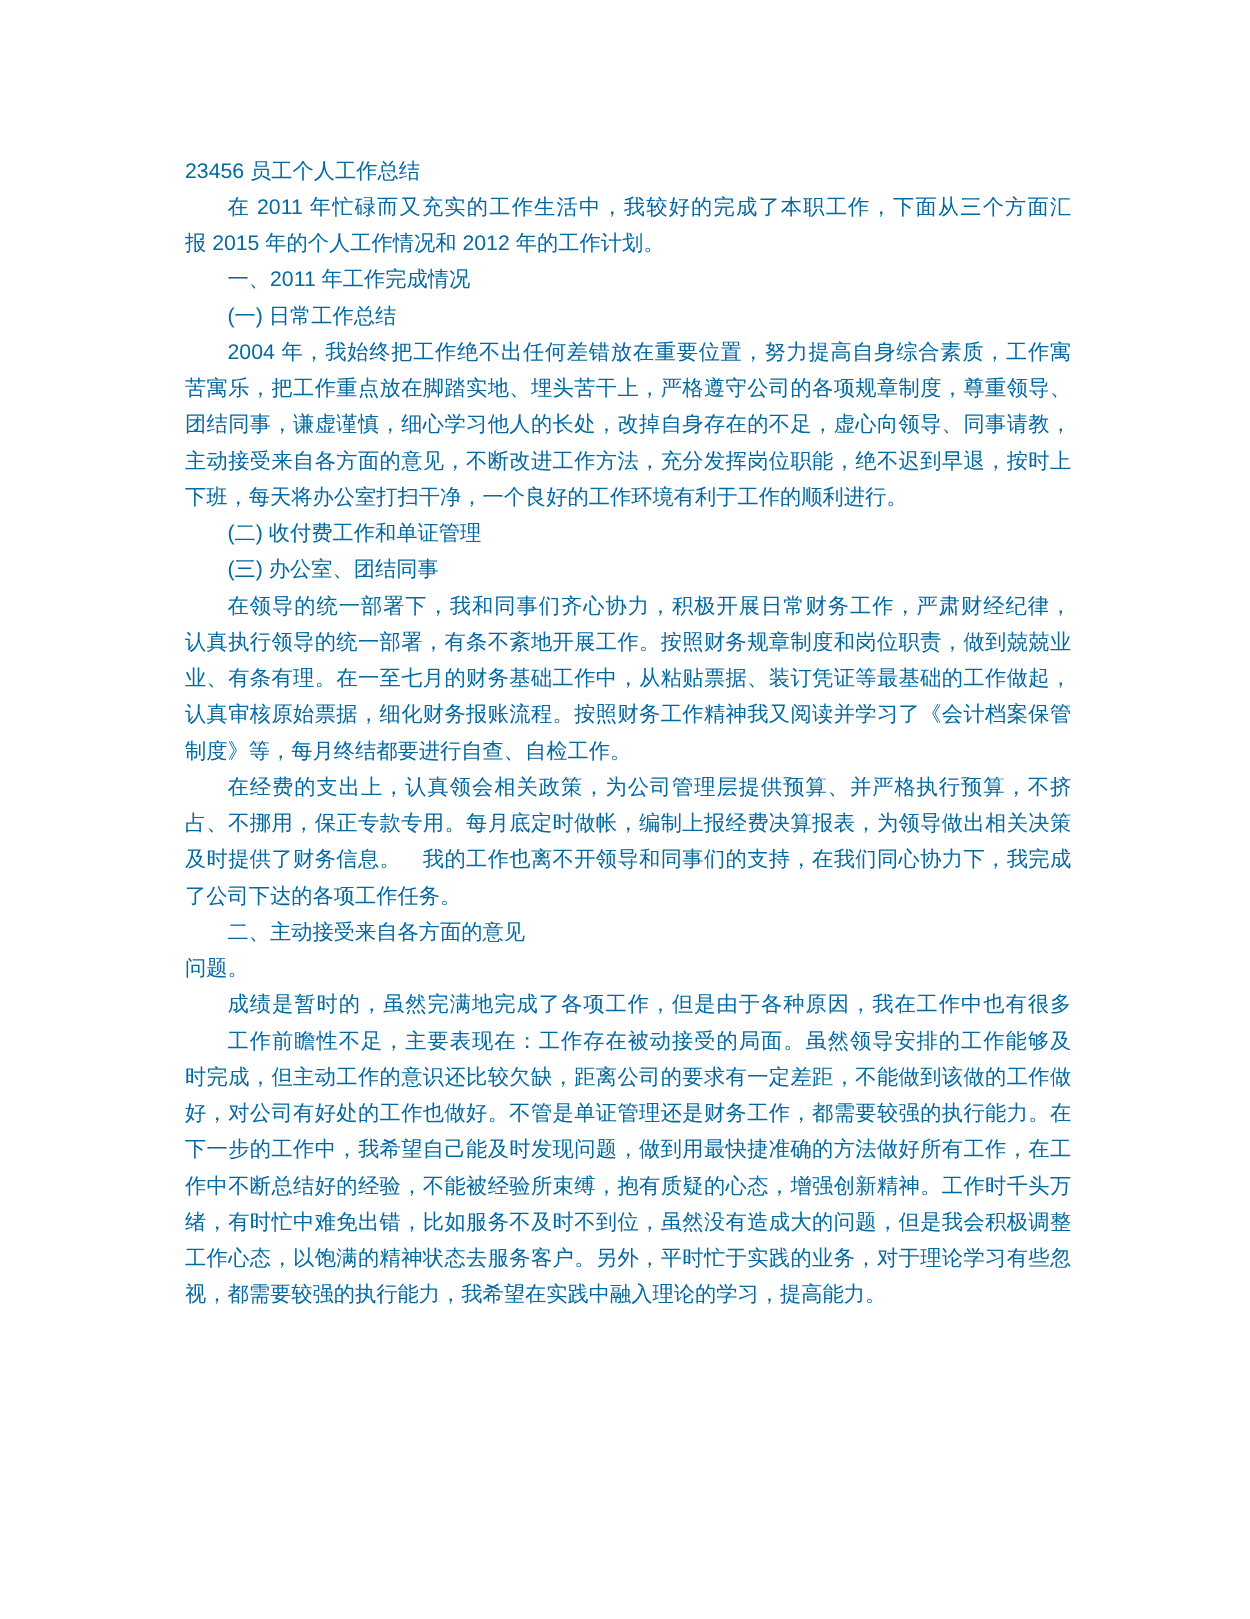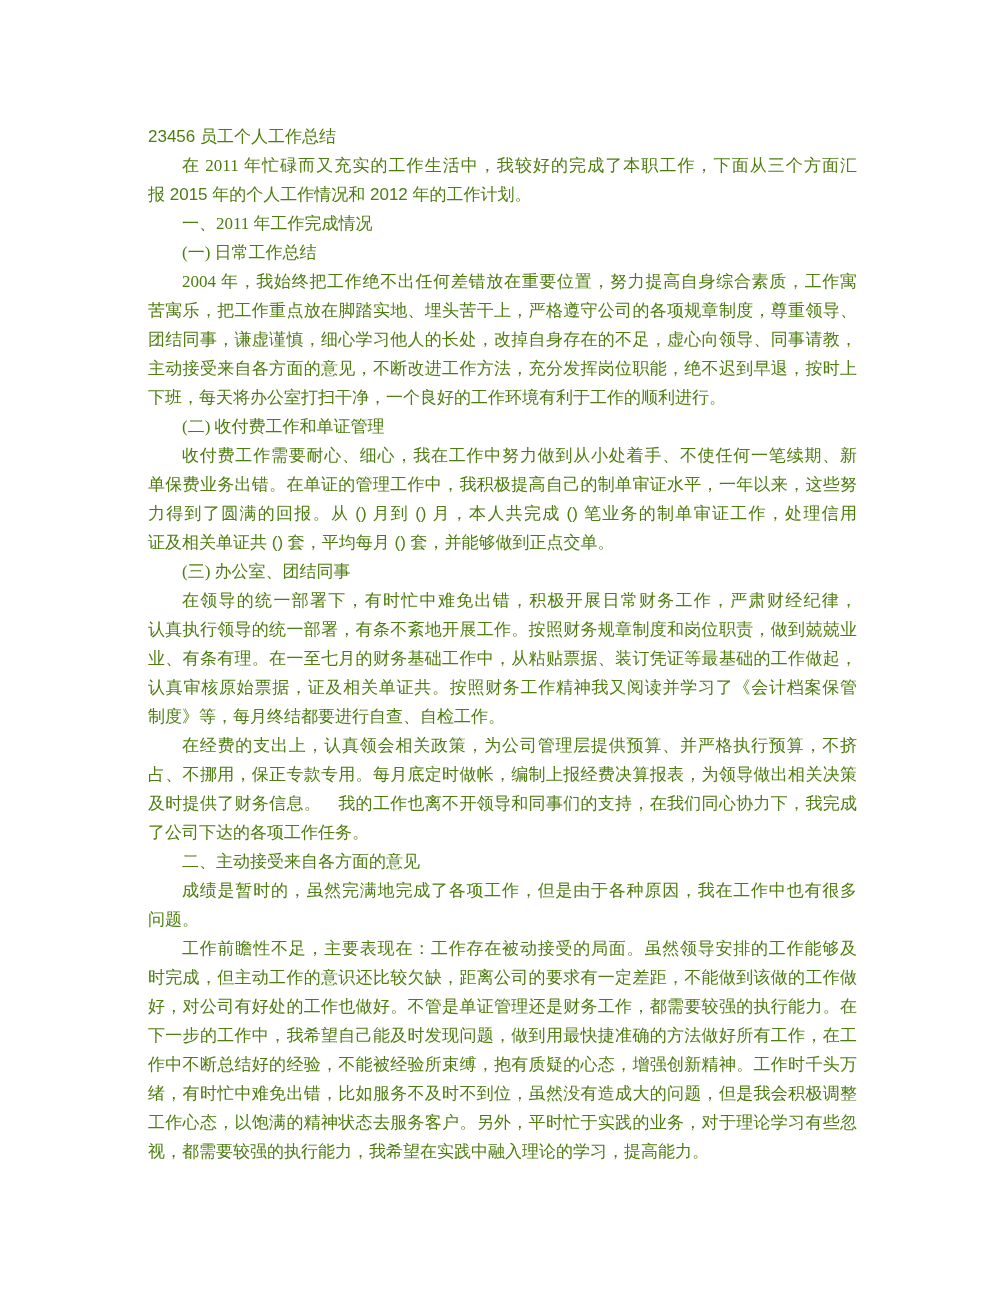--- a/index.html
+++ b/index.html
@@ -19,39 +19,38 @@
     left: 0; top: 0;
     width: 1000px;
     height: 1295px;
     background: #ffffff;
   }
   .text-block {
     position: absolute;
     left: 148px;
     top: 122px;
     width: 709px;
-    color: #4d7c0f;
+    color: #0369a1;
     font-size: 17px;
     line-height: 29px;
   }
   .para { margin: 0; padding: 0; }
   
   .line {
     text-align: justify;
     text-align-last: justify;
     white-space: normal;
     height: 29px;
     overflow: hidden;
   }
   .line.last {
     text-align-last: left;
   }
   .para.indent .line.first {
     text-indent: 2em;
-    font-family: Liberation Serif, serif;
   }
   .para.title .line {
     text-align-last: left;
   }
 </style>
 </head>
 <body>
 
 <div class="page">
   <div class="text-block">
@@ -72,47 +71,41 @@
         <div class="line first">2004 年，我始终把工作绝不出任何差错放在重要位置，努力提高自身综合素质，工作寓</div>
         <div class="line">苦寓乐，把工作重点放在脚踏实地、埋头苦干上，严格遵守公司的各项规章制度，尊重领导、</div>
         <div class="line">团结同事，谦虚谨慎，细心学习他人的长处，改掉自身存在的不足，虚心向领导、同事请教，</div>
         <div class="line">主动接受来自各方面的意见，不断改进工作方法，充分发挥岗位职能，绝不迟到早退，按时上</div>
         <div class="line last">下班，每天将办公室打扫干净，一个良好的工作环境有利于工作的顺利进行。</div>
       </div>
       <div class="para indent">
         <div class="line first last">(二) 收付费工作和单证管理</div>
       </div>
       <div class="para indent">
-        <div class="line first">收付费工作需要耐心、细心，我在工作中努力做到从小处着手、不使任何一笔续期、新</div>
-        <div class="line">单保费业务出错。在单证的管理工作中，我积极提高自己的制单审证水平，一年以来，这些努</div>
-        <div class="line">力得到了圆满的回报。从 () 月到 () 月，本人共完成 () 笔业务的制单审证工作，处理信用</div>
-        <div class="line last">证及相关单证共 () 套，平均每月 () 套，并能够做到正点交单。</div>
-      </div>
-      <div class="para indent">
         <div class="line first last">(三) 办公室、团结同事</div>
       </div>
       <div class="para indent">
-        <div class="line first">在领导的统一部署下，有时忙中难免出错，积极开展日常财务工作，严肃财经纪律，</div>
+        <div class="line first">在领导的统一部署下，我和同事们齐心协力，积极开展日常财务工作，严肃财经纪律，</div>
         <div class="line">认真执行领导的统一部署，有条不紊地开展工作。按照财务规章制度和岗位职责，做到兢兢业</div>
         <div class="line">业、有条有理。在一至七月的财务基础工作中，从粘贴票据、装订凭证等最基础的工作做起，</div>
-        <div class="line">认真审核原始票据，证及相关单证共。按照财务工作精神我又阅读并学习了《会计档案保管</div>
+        <div class="line">认真审核原始票据，细化财务报账流程。按照财务工作精神我又阅读并学习了《会计档案保管</div>
         <div class="line last">制度》等，每月终结都要进行自查、自检工作。</div>
       </div>
       <div class="para indent">
         <div class="line first">在经费的支出上，认真领会相关政策，为公司管理层提供预算、并严格执行预算，不挤</div>
         <div class="line">占、不挪用，保正专款专用。每月底定时做帐，编制上报经费决算报表，为领导做出相关决策</div>
         <div class="line">及时提供了财务信息。　我的工作也离不开领导和同事们的支持，在我们同心协力下，我完成</div>
         <div class="line last">了公司下达的各项工作任务。</div>
       </div>
       <div class="para indent">
         <div class="line first last">二、主动接受来自各方面的意见</div>
       </div>
       <div class="para indent">
+        <div class="line last">问题。</div>
         <div class="line first">成绩是暂时的，虽然完满地完成了各项工作，但是由于各种原因，我在工作中也有很多</div>
-        <div class="line last">问题。</div>
       </div>
       <div class="para indent">
         <div class="line first">工作前瞻性不足，主要表现在：工作存在被动接受的局面。虽然领导安排的工作能够及</div>
         <div class="line">时完成，但主动工作的意识还比较欠缺，距离公司的要求有一定差距，不能做到该做的工作做</div>
         <div class="line">好，对公司有好处的工作也做好。不管是单证管理还是财务工作，都需要较强的执行能力。在</div>
         <div class="line">下一步的工作中，我希望自己能及时发现问题，做到用最快捷准确的方法做好所有工作，在工</div>
         <div class="line">作中不断总结好的经验，不能被经验所束缚，抱有质疑的心态，增强创新精神。工作时千头万</div>
         <div class="line">绪，有时忙中难免出错，比如服务不及时不到位，虽然没有造成大的问题，但是我会积极调整</div>
         <div class="line">工作心态，以饱满的精神状态去服务客户。另外，平时忙于实践的业务，对于理论学习有些忽</div>
         <div class="line last">视，都需要较强的执行能力，我希望在实践中融入理论的学习，提高能力。</div>

